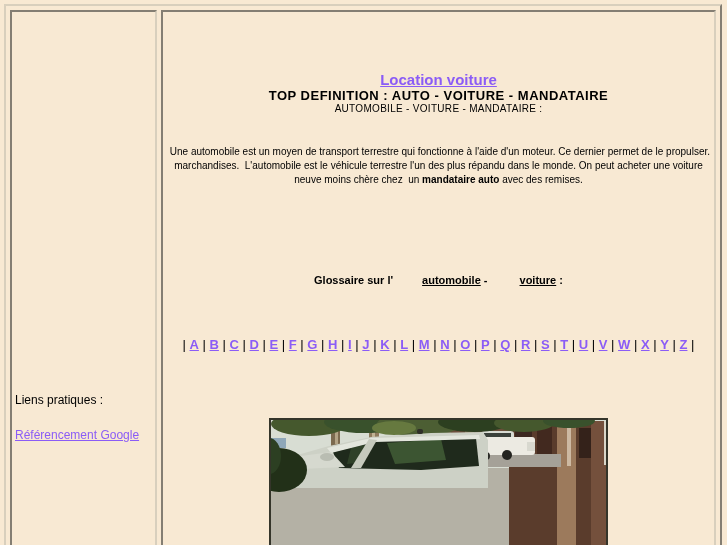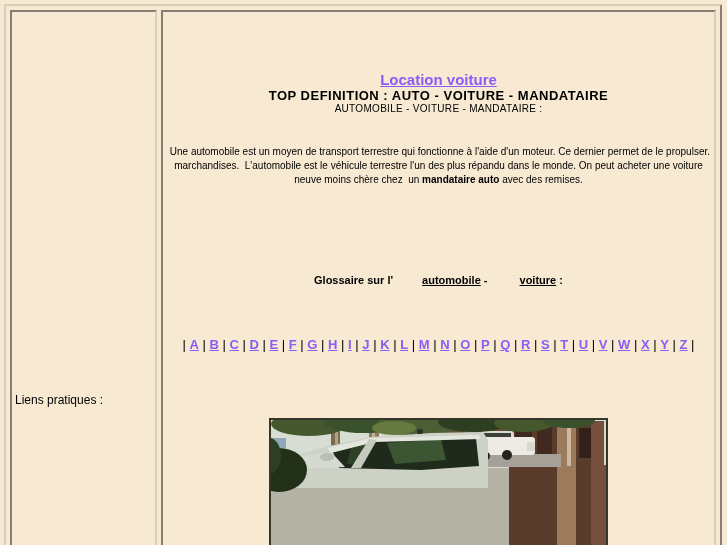--- a/index.html
+++ b/index.html
@@ -80,20 +80,23 @@
   }
   .photo svg { display: block; }
 </style>
 </head>
 <body>
 
 <div class="frame">
 
   <div class="panel sidebar">
     <div class="sb-heading">Liens pratiques :</div>
+    <div class="sb-link">
+      <a href="#">Référencement Google</a>
+    </div>
   </div>
 
   <div class="panel main">
 
     <div class="title-link-wrap center">
       <a href="#">Location voiture</a>
     </div>
 
     <div class="def-heading center">TOP DEFINITION : AUTO - VOITURE - MANDATAIRE</div>
 

